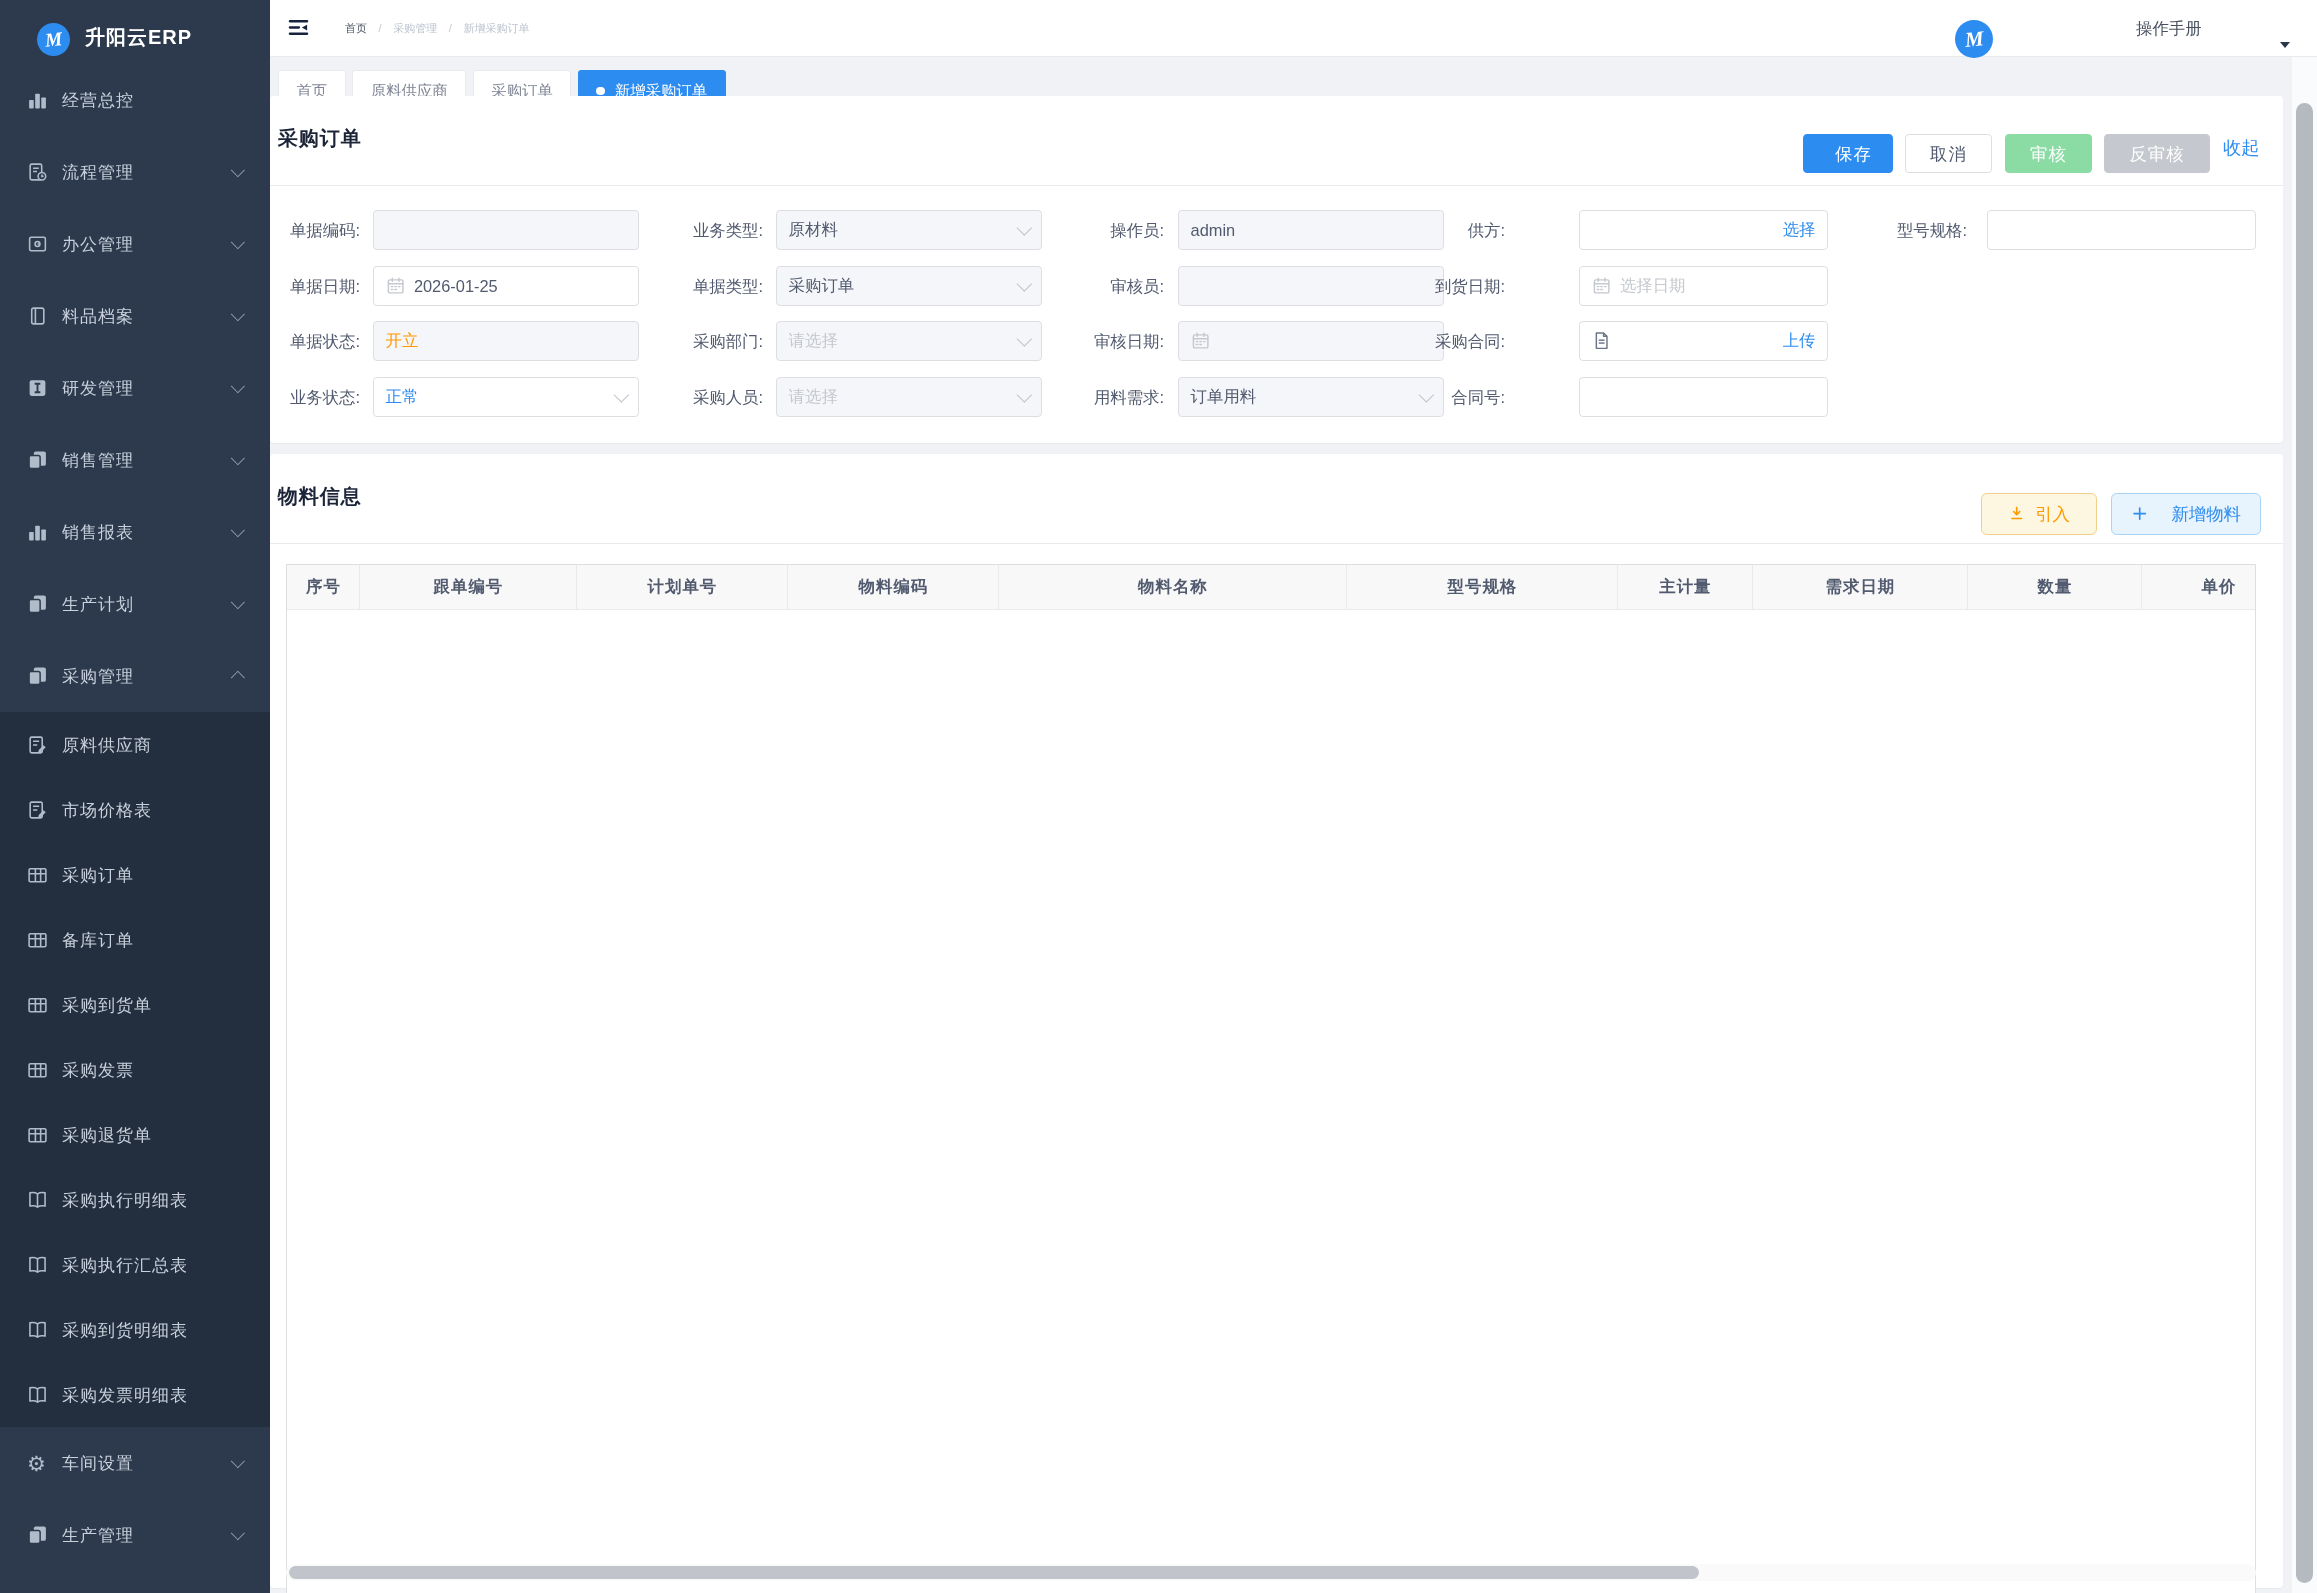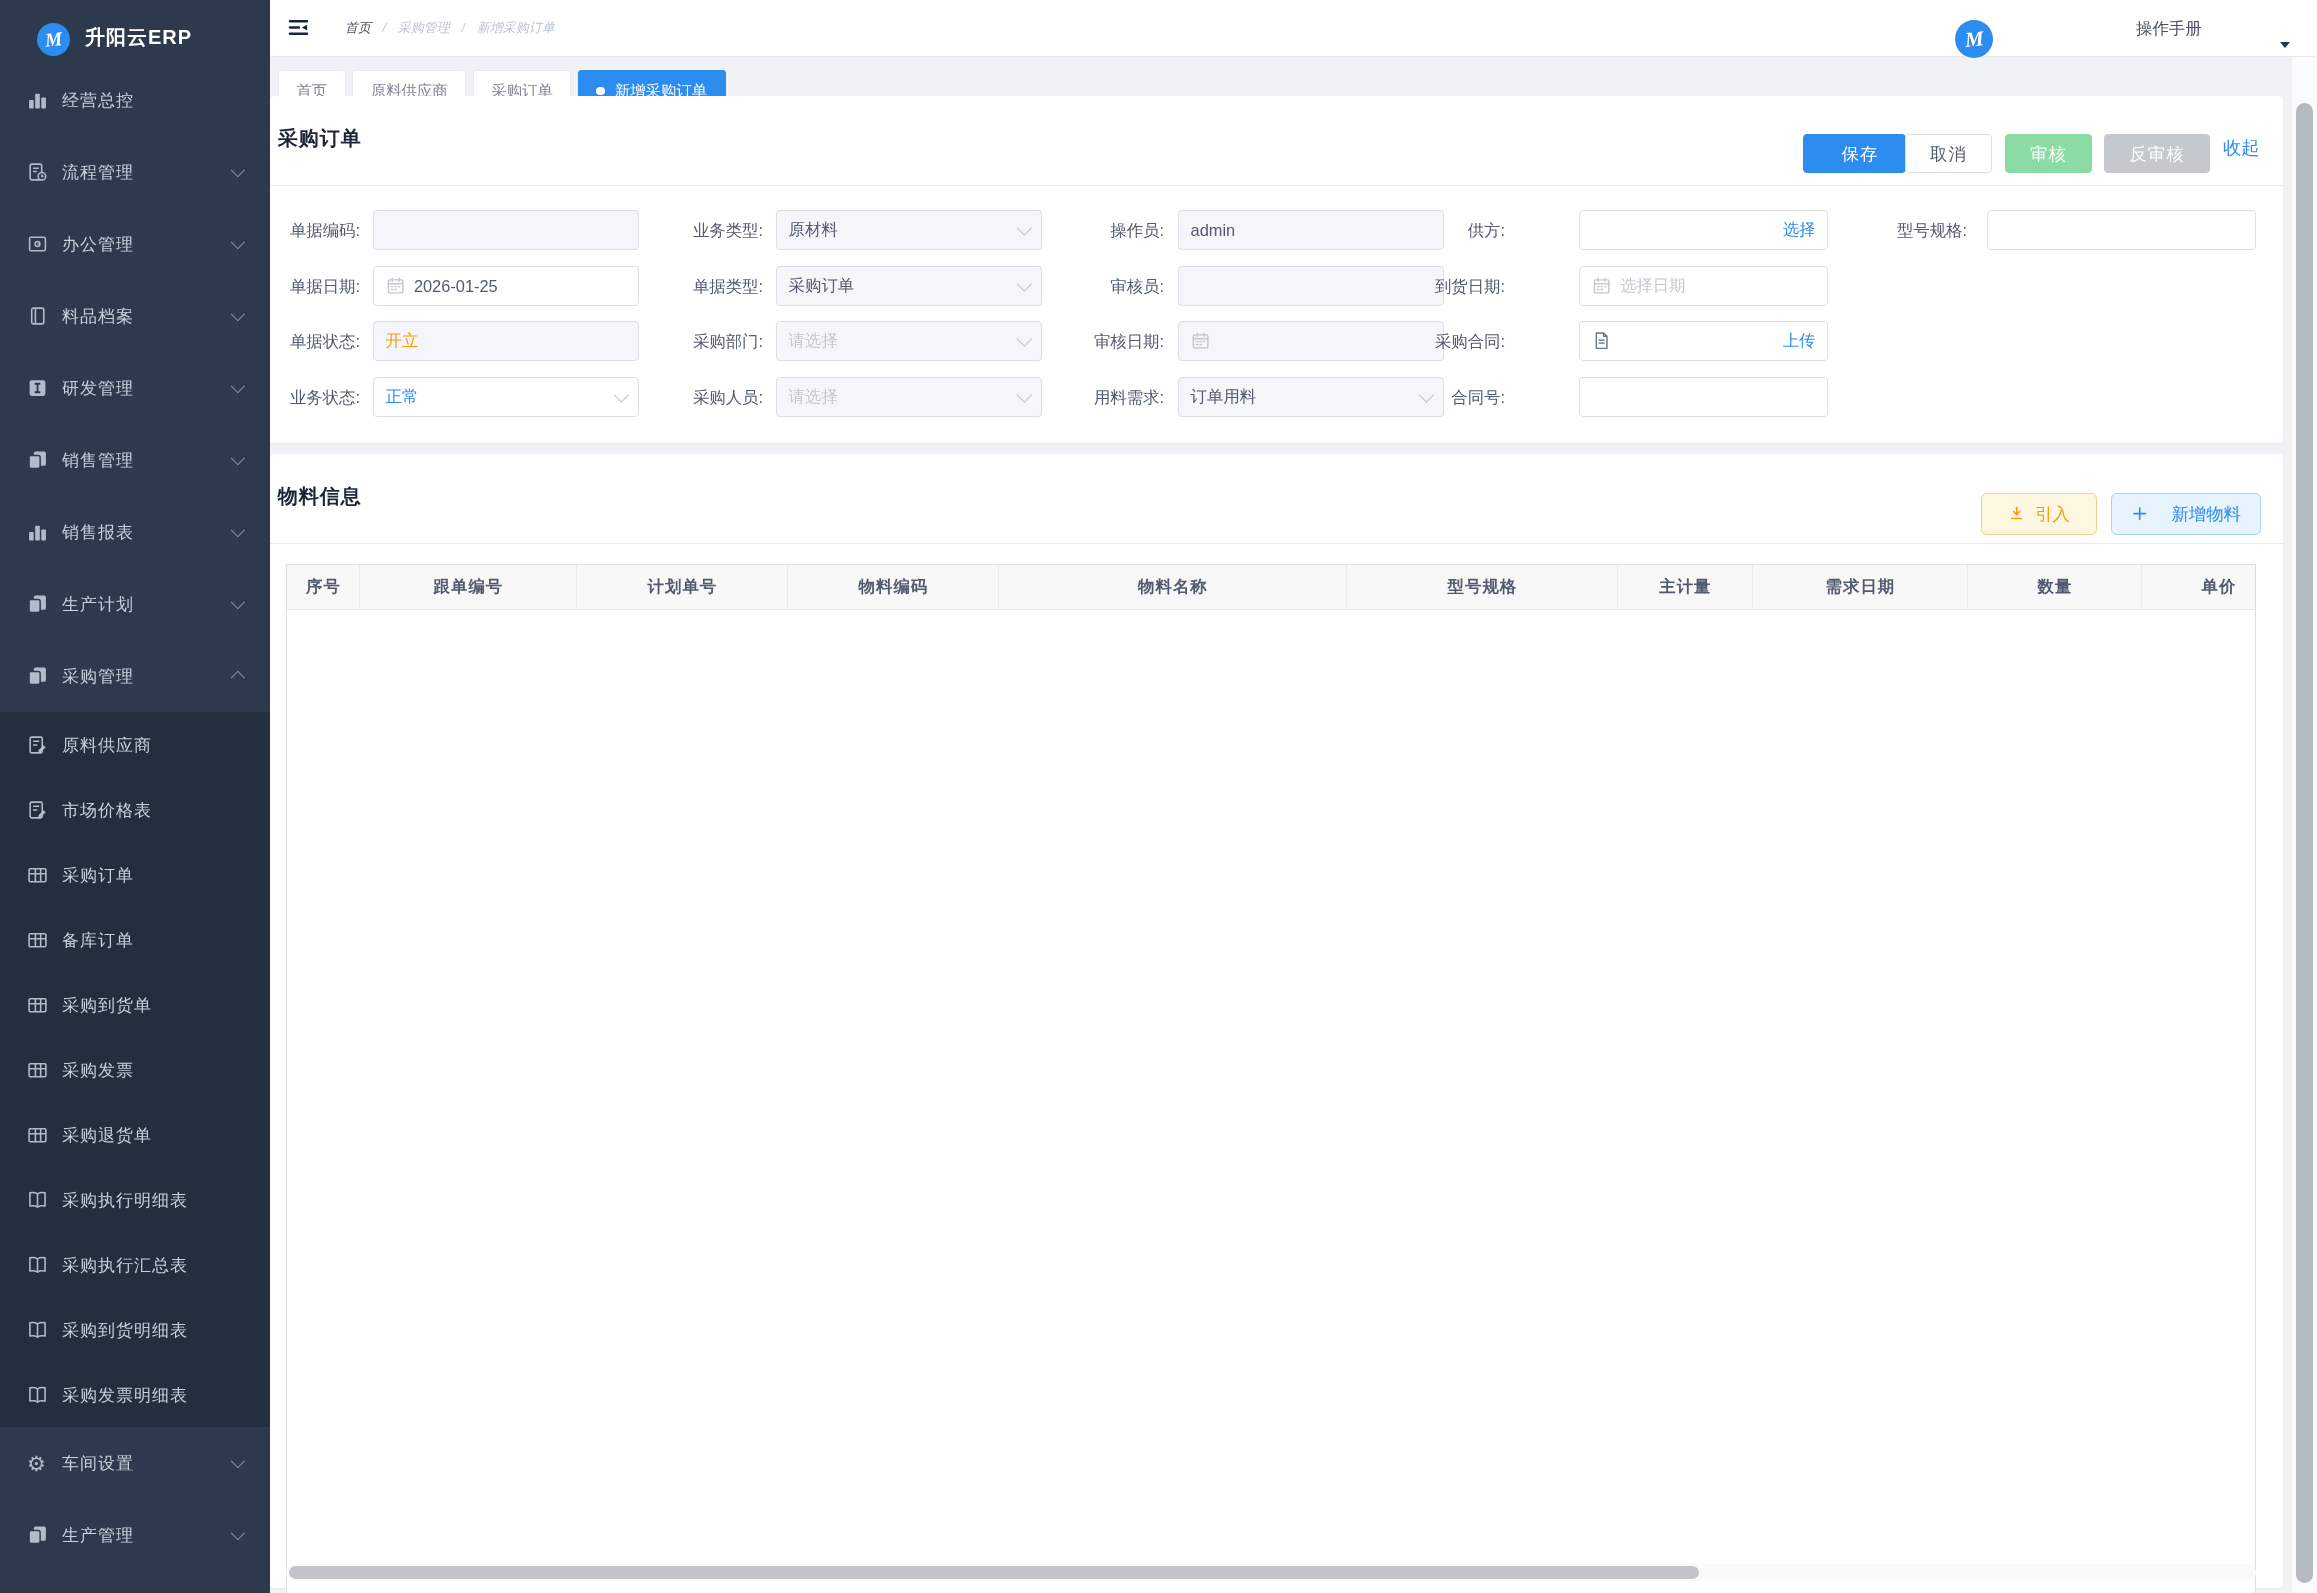--- a/index.html
+++ b/index.html
@@ -20,21 +20,21 @@
   .s-icon{position:absolute;left:27px;top:50%;transform:translateY(-50%);width:21px;height:21px;color:#b0bcc9;}
   .s-icon svg{width:21px;height:21px;display:block;}
   .s-icon .gear-glyph{font-size:21px;line-height:21px;color:#b0bcc9;}
   .s-label{position:absolute;left:62px;top:50%;transform:translateY(-50%);font-size:17px;color:#c8d1dc;letter-spacing:1px;white-space:nowrap;}
   .chev{position:absolute;right:27px;top:50%;width:8.7px;height:8.7px;border-right:1.7px solid #8d99a8;border-bottom:1.7px solid #8d99a8;transform:translateY(-70%) rotate(45deg);}
   .chev.up{transform:translateY(-30%) rotate(-135deg);}
 
   
   .topbar{position:absolute;left:270px;top:0;width:2047px;height:56px;background:#fff;border-bottom:1px solid #e8eaec;z-index:4;}
   .collapse-btn{position:absolute;left:17.4px;top:16.4px;width:23px;height:23px;cursor:pointer;color:#17233d;}
-  .breadcrumb{position:absolute;left:75px;top:0;height:56px;line-height:56px;font-size:13px;white-space:nowrap;font-style:italic;}
+  .breadcrumb{position:absolute;left:75px;top:0;height:56px;line-height:56px;font-size:11px;white-space:nowrap;}
   .bc-item{color:#bcc3cf;}
   .bc-item.first{color:#495060;}
   .bc-sep{color:#c5c8ce;margin:0 11.6px;}
   .manual{position:absolute;left:1866px;top:0;height:56px;line-height:56px;font-size:16.4px;color:#495060;cursor:pointer;}
   .avatar{position:absolute;left:1955px;top:20px;width:38px;height:38px;border-radius:50%;background:#2d8cf0;display:flex;align-items:center;justify-content:center;cursor:pointer;z-index:6;}
   .avatar .logo-m{font-size:21px;}
   .user-caret{position:absolute;left:2010px;top:42px;width:0;height:0;border-left:5.8px solid transparent;border-right:5.8px solid transparent;border-top:6.8px solid #2b3648;cursor:pointer;}
 
   
   .tabs{position:absolute;left:278px;top:70px;display:flex;gap:6.8px;z-index:1;}
@@ -43,21 +43,21 @@
   .chip .dot{width:8.7px;height:8.7px;border-radius:50%;background:#fff;margin-right:9.7px;}
 
   
   .card{position:absolute;background:#fff;border-radius:3.9px;box-shadow:0 1px 1.9px rgba(0,0,0,0.04);z-index:2;}
   .card1{left:270px;top:96px;width:2013px;height:347px;}
   .card2{left:270px;top:454px;width:2013px;height:1134px;}
   .card-title{position:absolute;left:7.7px;top:29px;font-size:20px;font-weight:600;color:#1c2438;letter-spacing:1px;}
   .card-hdr-line{position:absolute;left:0;top:89px;width:100%;height:0;border-bottom:1px solid #e8eaec;}
 
   .btn{position:absolute;top:38px;height:39px;box-sizing:border-box;border-radius:3.9px;font-size:17.4px;display:flex;align-items:center;justify-content:center;cursor:pointer;letter-spacing:1px;}
-  .btn-save{left:1533px;width:103px;background:#2d8cf0;color:#fff;border:1px solid #2d8cf0;padding-left:11px;}
+  .btn-save{left:1533px;width:90px;background:#2d8cf0;color:#fff;border:1px solid #2d8cf0;padding-left:11px;}
   .btn-cancel{left:1635px;width:87px;background:#fff;color:#515a6e;border:1px solid #dcdee2;}
   .btn-audit{left:1735px;width:87px;background:#8adca4;color:#fff;border:1px solid #8adca4;cursor:not-allowed;}
   .btn-unaudit{left:1834px;width:106px;background:#c5c8ce;color:#fff;border:1px solid #c5c8ce;cursor:not-allowed;text-align:right;}
   .collapse-link{position:absolute;left:1953px;top:39px;font-size:18.3px;color:#2d8cf0;cursor:pointer;}
 
   
   .form{position:absolute;left:0;top:89px;right:0;bottom:0;}
   .f-label{position:absolute;height:40px;line-height:40px;text-align:right;font-size:16.4px;color:#515a6e;white-space:nowrap;}
   .f-input{position:absolute;height:40px;box-sizing:border-box;border:1px solid #dcdee2;border-radius:3.9px;background:#fff;display:flex;align-items:center;padding:0 11.6px;font-size:16.4px;color:#515a6e;gap:9px;}
   .f-input.disabled{background:#f4f6f9;cursor:not-allowed;}

